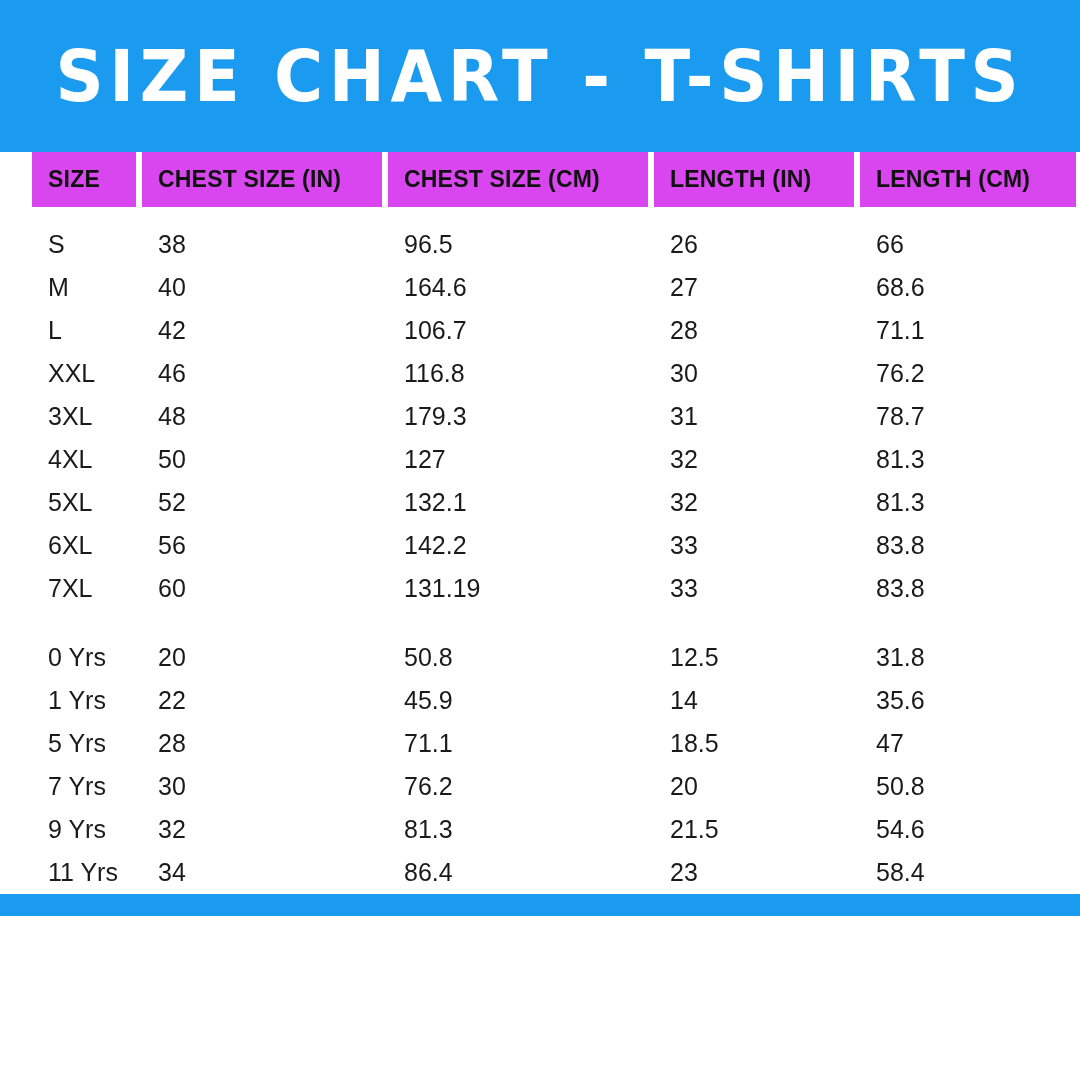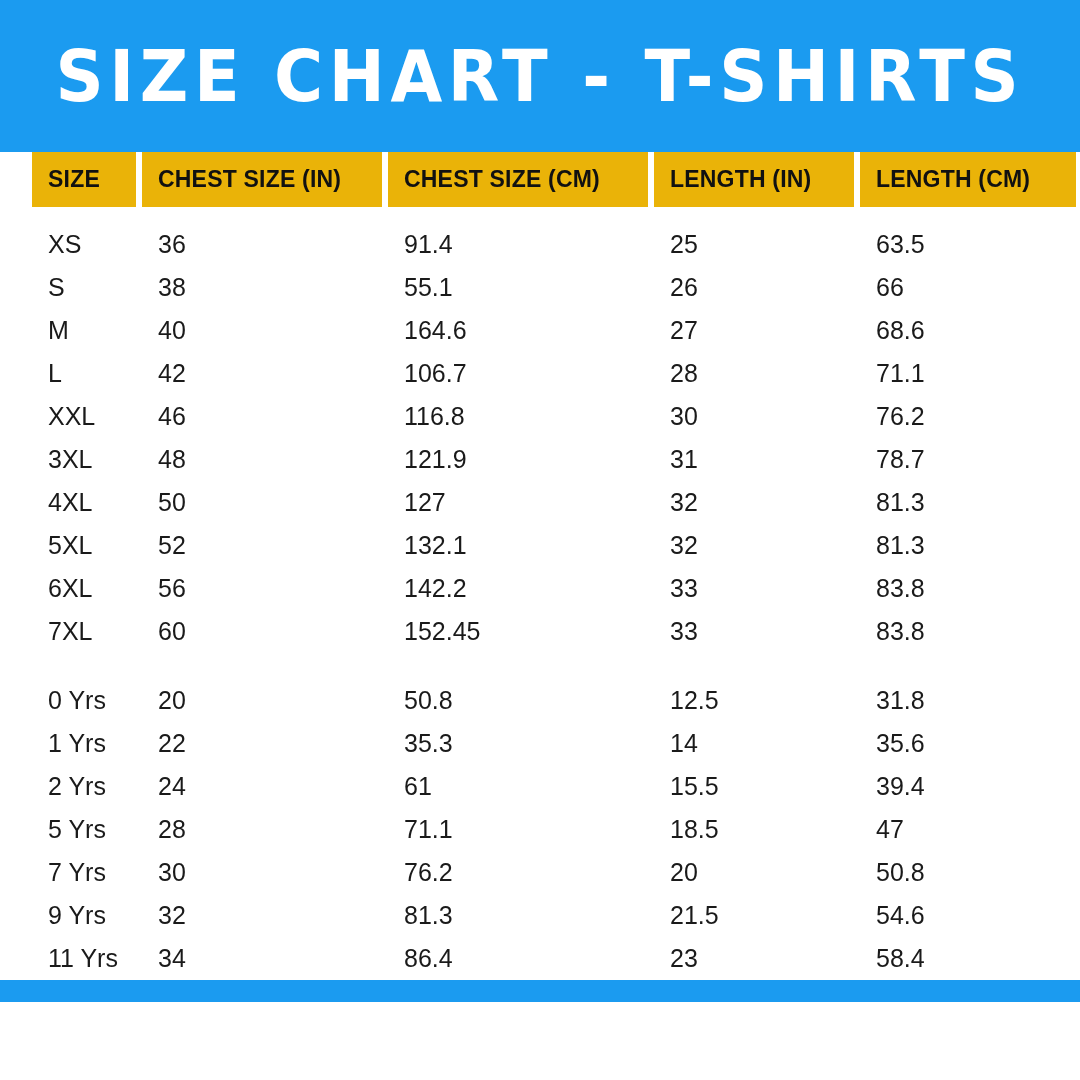--- a/index.html
+++ b/index.html
@@ -48,21 +48,21 @@
     box-sizing: border-box;
     position: relative;
   }
   table.size-table {
     width: 100%;
     border-collapse: separate;
     border-spacing: 6px 0;
     table-layout: fixed;
   }
   table.size-table th {
-    background: #eab308;
+    background: #d946ef;
     color: #111111;
     font-size: 23px;
     font-weight: bold;
     text-align: left;
     padding: 14px 16px;
     letter-spacing: 0.2px;
     white-space: nowrap;
     box-sizing: border-box;
   }
   col.c0 { width: 104px; }
@@ -121,30 +121,23 @@
           <th>LENGTH (IN)</th>
           <th>LENGTH (CM)</th>
         </tr>
       </thead>
       <tbody>
         <tr class="head-row-spacer">
             <td colspan="5"></td>
           </tr>
 
         <tr>
-          <td>XS</td>
-          <td>36</td>
-          <td>91.4</td>
-          <td>25</td>
-          <td>63.5</td>
-        </tr>
-        <tr>
           <td>S</td>
           <td>38</td>
-          <td>55.1</td>
+          <td>96.5</td>
           <td>26</td>
           <td>66</td>
         </tr>
         <tr>
           <td>M</td>
           <td>40</td>
           <td>164.6</td>
           <td>27</td>
           <td>68.6</td>
         </tr>
@@ -158,21 +151,21 @@
         <tr>
           <td>XXL</td>
           <td>46</td>
           <td>116.8</td>
           <td>30</td>
           <td>76.2</td>
         </tr>
         <tr>
           <td>3XL</td>
           <td>48</td>
-          <td>121.9</td>
+          <td>179.3</td>
           <td>31</td>
           <td>78.7</td>
         </tr>
         <tr>
           <td>4XL</td>
           <td>50</td>
           <td>127</td>
           <td>32</td>
           <td>81.3</td>
         </tr>
@@ -186,49 +179,42 @@
         <tr>
           <td>6XL</td>
           <td>56</td>
           <td>142.2</td>
           <td>33</td>
           <td>83.8</td>
         </tr>
         <tr>
           <td>7XL</td>
           <td>60</td>
-          <td>152.45</td>
+          <td>131.19</td>
           <td>33</td>
           <td>83.8</td>
         </tr>
 
         <tr class="spacer">
             <td colspan="5"></td>
           </tr>
 
         <tr>
           <td>0 Yrs</td>
           <td>20</td>
           <td>50.8</td>
           <td>12.5</td>
           <td>31.8</td>
         </tr>
         <tr>
           <td>1 Yrs</td>
           <td>22</td>
-          <td>35.3</td>
+          <td>45.9</td>
           <td>14</td>
           <td>35.6</td>
-        </tr>
-        <tr>
-          <td>2 Yrs</td>
-          <td>24</td>
-          <td>61</td>
-          <td>15.5</td>
-          <td>39.4</td>
         </tr>
         <tr>
           <td>5 Yrs</td>
           <td>28</td>
           <td>71.1</td>
           <td>18.5</td>
           <td>47</td>
         </tr>
         <tr>
           <td>7 Yrs</td>

